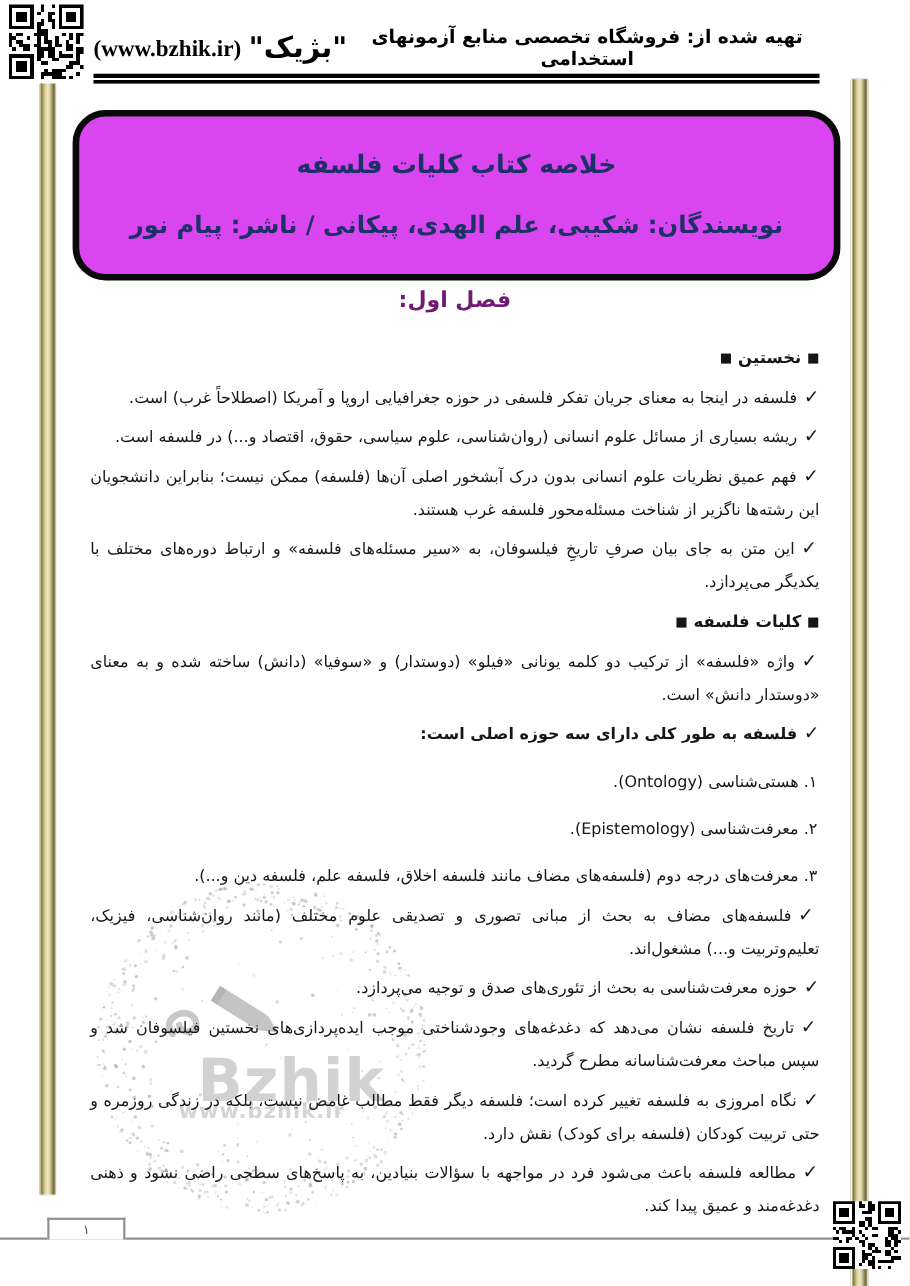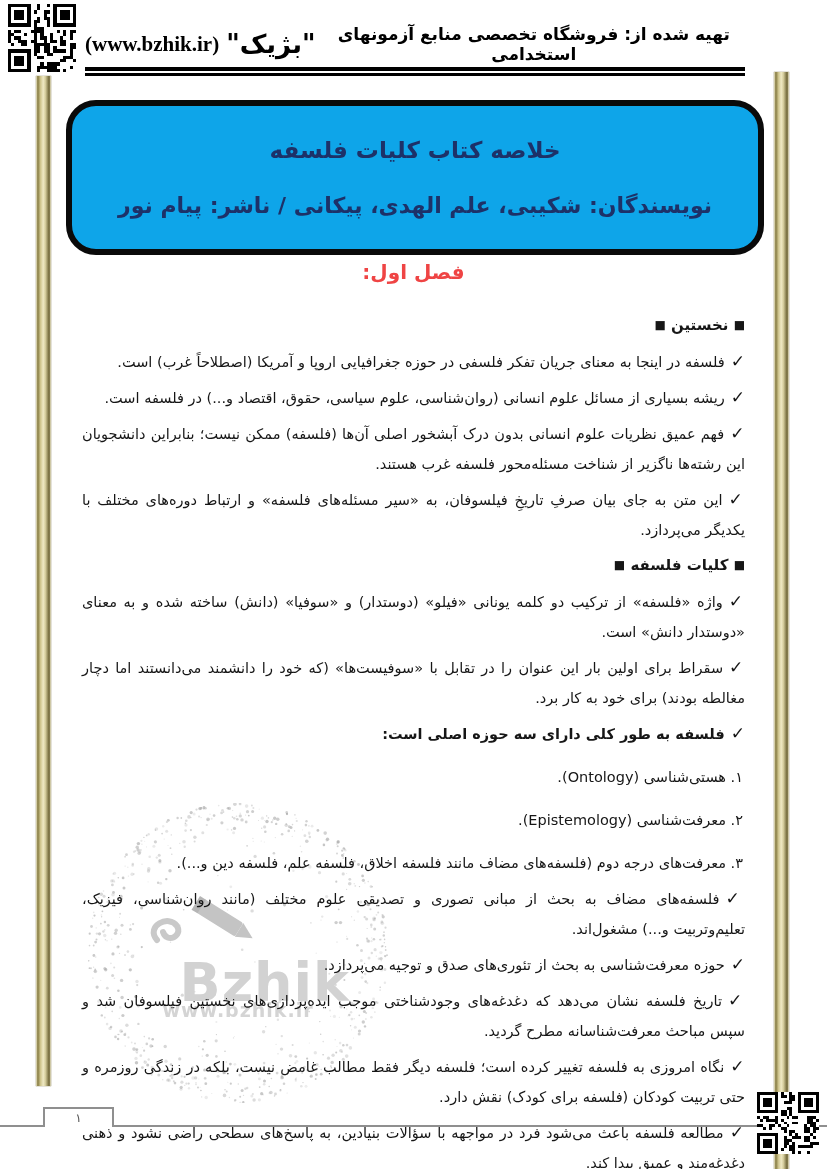--- a/index.html
+++ b/index.html
@@ -27,30 +27,30 @@
   }
   .header-brand{font-size:26px;}
   .header-url{font-family:"Liberation Serif",serif;font-size:21px;direction:ltr;unicode-bidi:embed;}
   .dbl-underline{
     position:absolute;top:67px;left:85px;width:660px;height:9px;
     background:linear-gradient(#000 0 4px,transparent 4px 6px,#000 6px 9px);
   }
   
   .title-box{
     position:absolute;top:100px;left:66px;width:686px;height:143px;
-    border:6px solid #0a0a0a;border-radius:30px;background:#0ea5e9;
+    border:6px solid #0a0a0a;border-radius:30px;background:#d946ef;
     display:flex;flex-direction:column;justify-content:space-evenly;align-items:center;
     direction:rtl;text-align:center;color:#1d3168;font-weight:bold;
   }
   .title-main{font-size:23px;}
   .title-authors{font-size:22px;}
   
   .chapter{
     position:absolute;top:260px;left:82px;width:663px;
-    text-align:center;font-weight:bold;font-size:20px;color:#ef4444;direction:rtl;
+    text-align:center;font-weight:bold;font-size:20px;color:#701a75;direction:rtl;
   }
   
   .content{
     position:absolute;top:305px;left:82px;width:663px;
     direction:rtl;text-align:justify;font-size:14.5px;line-height:30px;color:#161616;
     z-index:2;
   }
   .sec-heading{font-weight:bold;font-size:15px;margin-top:5px;text-align:right;}
   .sec-heading .sq{font-size:12px;position:relative;top:-1px;}
   .para{margin:5px 0 0 0;}
@@ -923,23 +923,20 @@
 
     <div class="sec-heading">
       <span class="sq">■</span>
       <span>کلیات فلسفه</span>
       <span class="sq">■</span>
     </div>
 
     <div class="para">
       <span class="chk">✓</span><span>واژه «فلسفه» از ترکیب دو کلمه یونانی «فیلو» (دوستدار) و «سوفیا» (دانش) ساخته شده و به معنای «دوستدار دانش» است.</span>
     </div>
-    <div class="para">
-      <span class="chk">✓</span><span>سقراط برای اولین بار این عنوان را در تقابل با «سوفیست‌ها» (که خود را دانشمند می‌دانستند اما دچار مغالطه بودند) برای خود به کار برد.</span>
-    </div>
     <div class="para bold">
       <span class="chk">✓</span><span>فلسفه به طور کلی دارای سه حوزه اصلی است:</span>
     </div>
 
     <div class="num">١. هستی‌شناسی (Ontology).</div>
     <div class="num">٢. معرفت‌شناسی (Epistemology).</div>
     <div class="num">٣. معرفت‌های درجه دوم (فلسفه‌های مضاف مانند فلسفه اخلاق، فلسفه علم، فلسفه دین و...).</div>
 
     <div class="para">
       <span class="chk">✓</span><span>فلسفه‌های مضاف به بحث از مبانی تصوری و تصدیقی علوم مختلف (مانند روان‌شناسی، فیزیک، تعلیم‌وتربیت و...) مشغول‌اند.</span>

